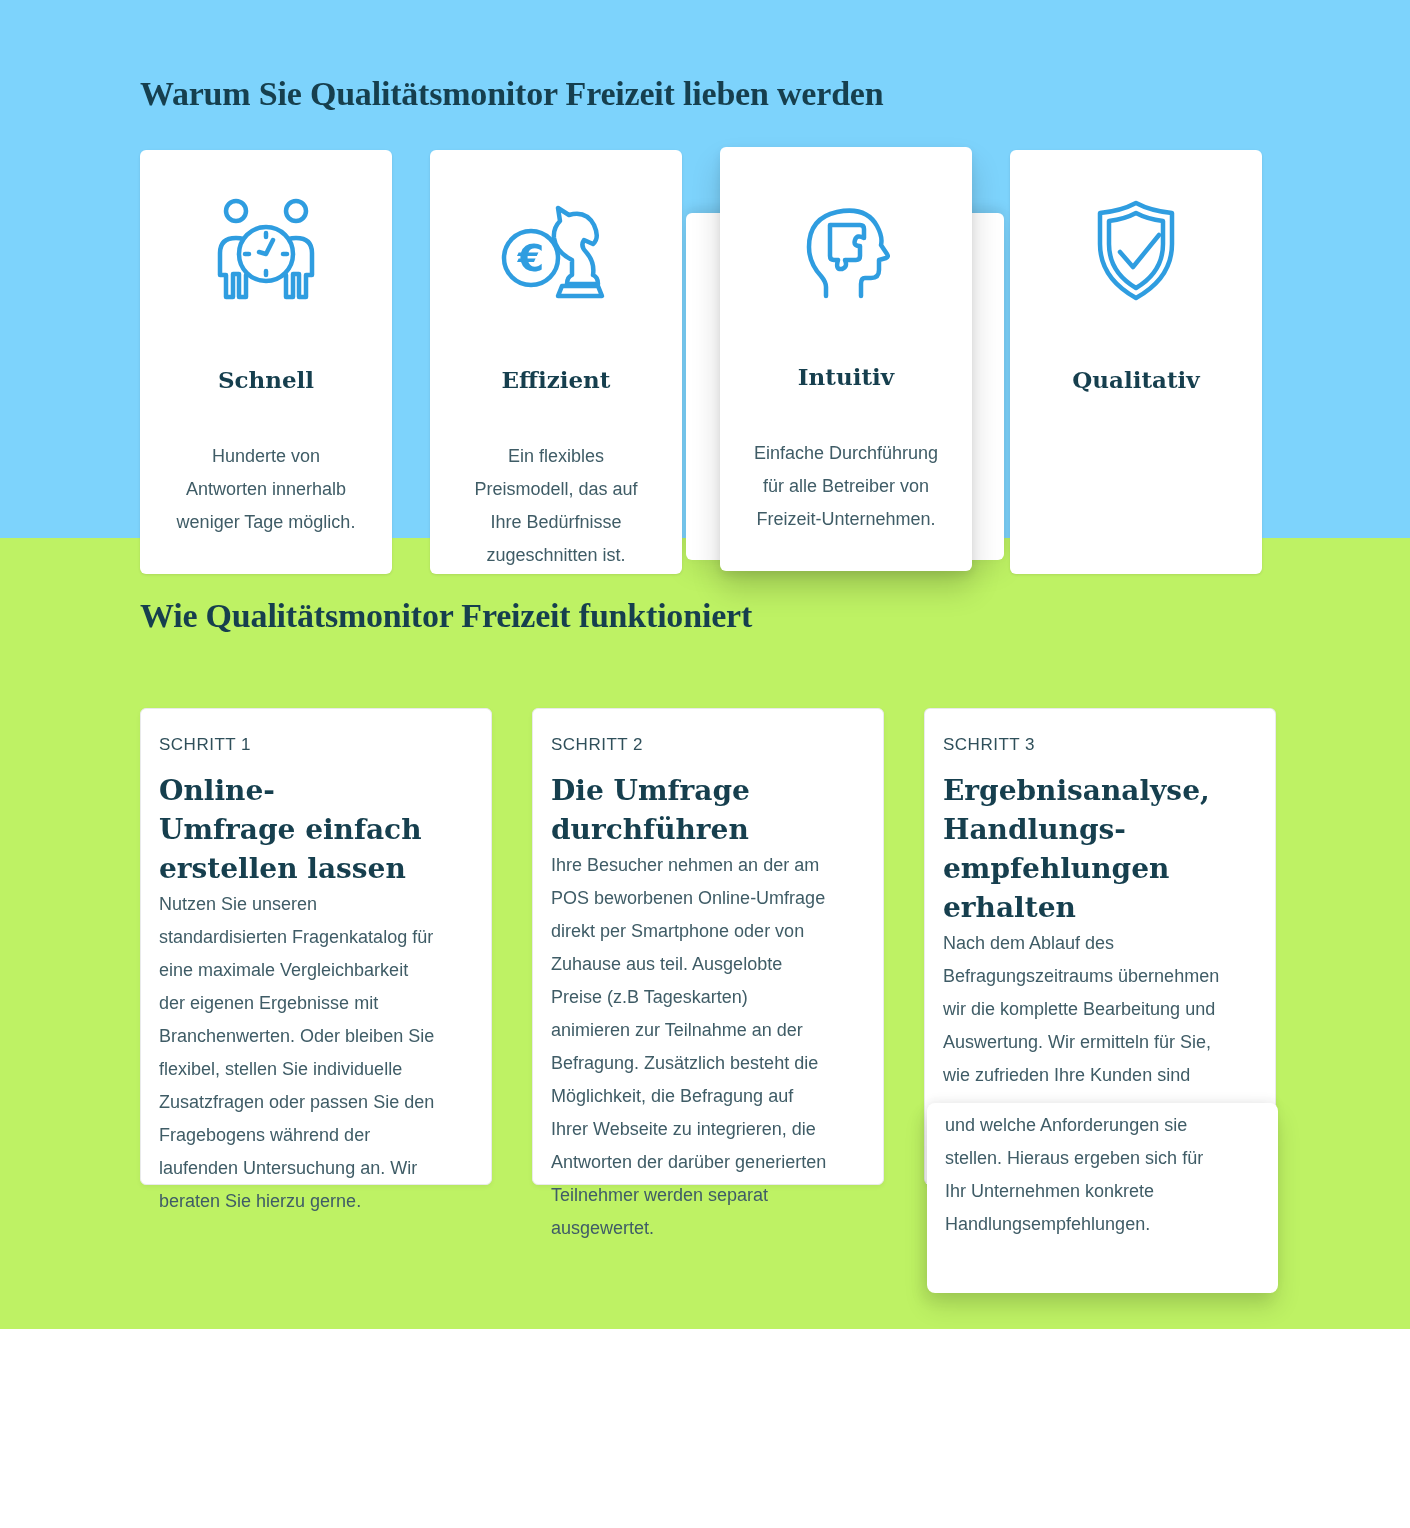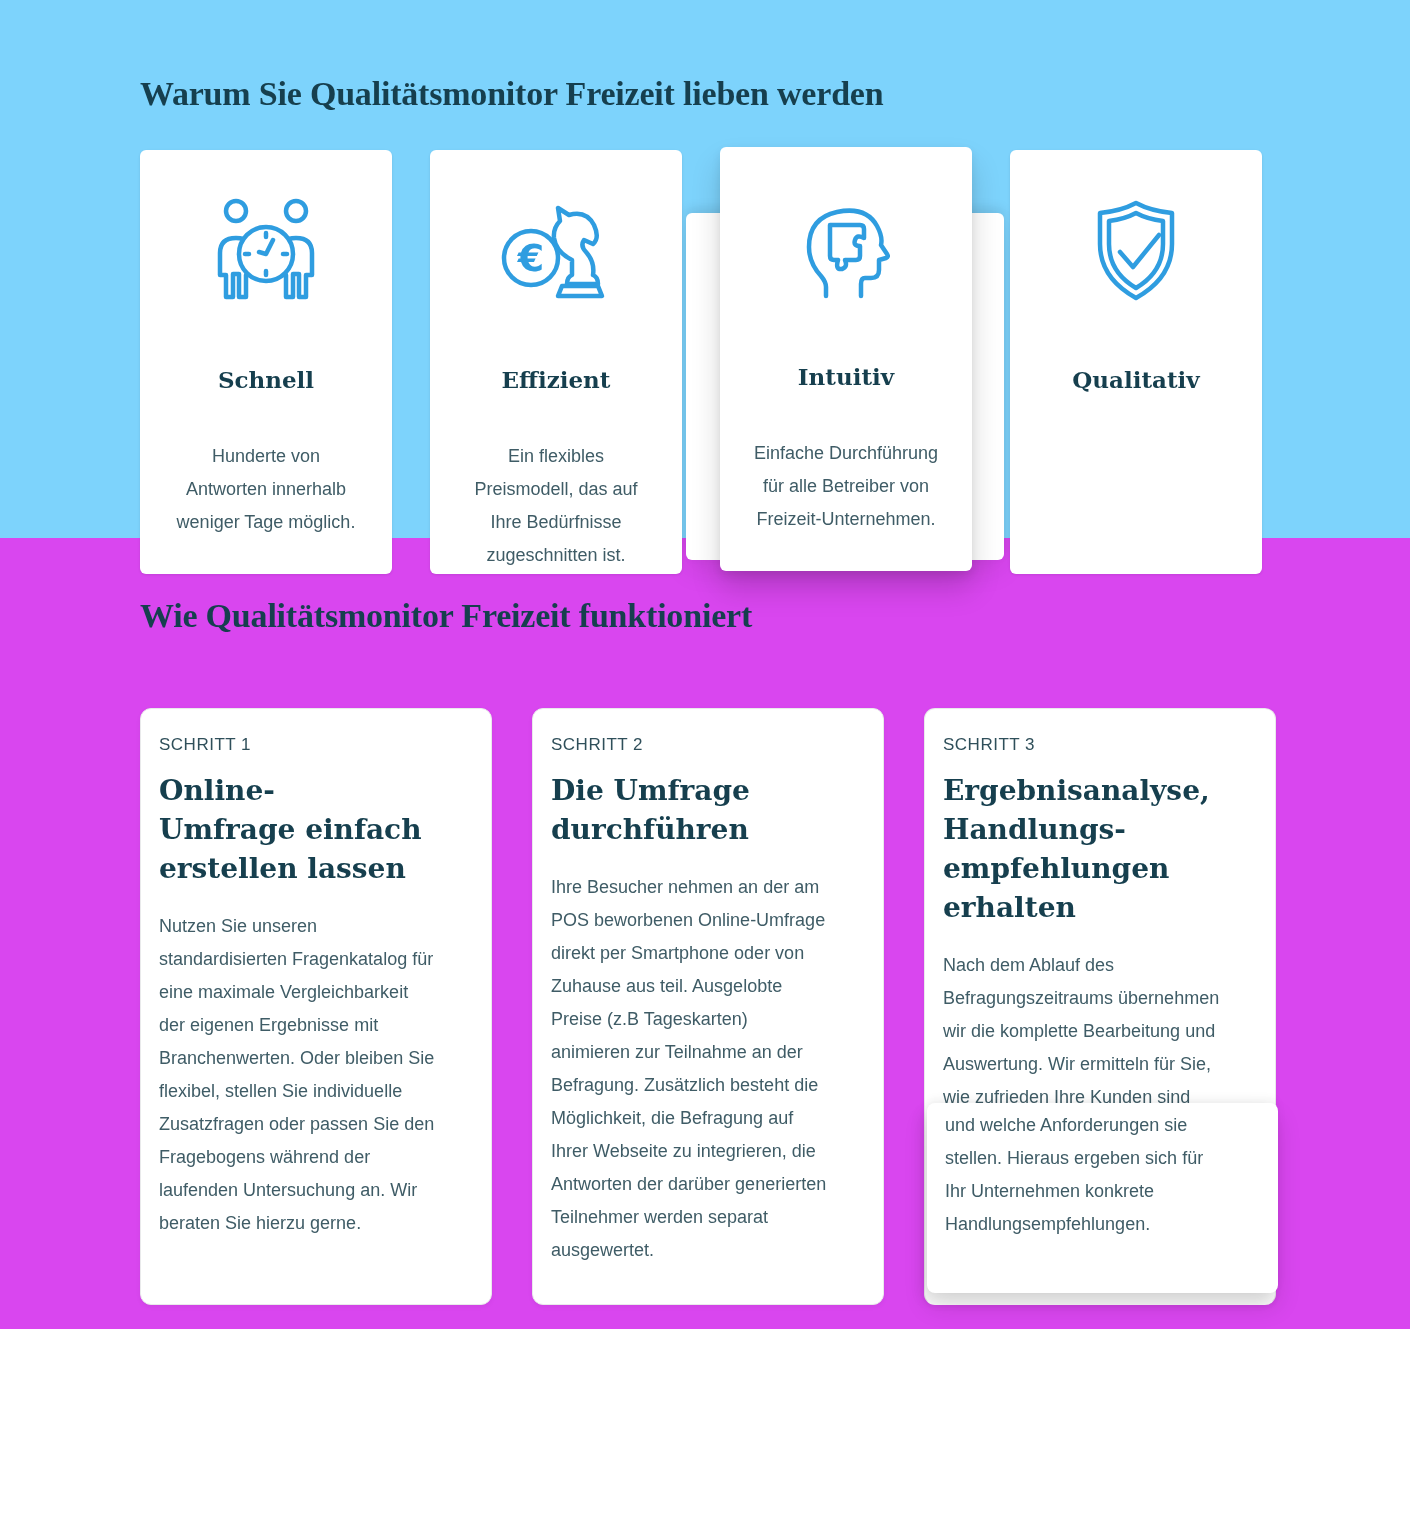--- a/index.html
+++ b/index.html
@@ -1,21 +1,21 @@
 <!DOCTYPE html>
 <html><head>
 <meta charset="utf-8">
 <style>
   * { margin:0; padding:0; box-sizing:border-box; }
   html,body { background:#ffffff; }
   body { width:1410px; height:1528px; overflow:hidden;
          font-family:"Liberation Sans", sans-serif; color:#3f5c66; }
 
   .section-benefits { background:#7dd3fc; height:538px; padding:72px 140px 0 140px; }
-  .section-steps    { background:#d946ef; height:791px; padding:56px 116px 0 140px; }
+  .section-steps    { background:#bef264; height:791px; padding:56px 116px 0 140px; }
 
   h2.sec-heading { font-family:"Liberation Serif","DejaVu Serif",serif;
        font-size:34px; line-height:44px; font-weight:700; color:#163f4e;
        letter-spacing:-0.2px; }
 
   
   .benefits-row { position:relative; display:flex; gap:38px; margin-top:34px; }
   .ghost-panel { position:absolute; left:546px; top:63px; width:318px; height:347px;
        background:#ffffff; border-radius:6px; z-index:0;
        box-shadow:0 -5px 12px rgba(0,0,0,0.09), 0 12px 26px rgba(0,0,0,0.08); }
@@ -25,30 +25,30 @@
   .benefit-card.elevated { z-index:2; transform:translateY(-3px);
        box-shadow:0 18px 30px rgba(0,0,0,0.16), 0 4px 10px rgba(0,0,0,0.08); }
   .b-icon { display:block; margin:46px auto 0 auto; width:120px; height:110px; }
   .benefit-title { font-family:"DejaVu Serif",serif; font-weight:700;
        font-size:23px; line-height:36px; color:#163f4e; margin-top:56px; }
   .benefit-text { font-size:18px; line-height:33px; margin-top:42px;
        padding:0 20px; white-space:pre-line; color:#3f5c66; }
 
   
   .steps-row { display:flex; gap:40px; margin-top:70px; }
-  .step-card { position:relative; width:352px; height:597px; background:#ffffff;
-       border:1px solid #e9eaeb; border-radius:11px;
+  .step-card { position:relative; width:352px; height:477px; background:#ffffff;
+       border:1px solid #e9eaeb; border-radius:6px;
        box-shadow:0 2px 5px rgba(0,0,0,0.05); padding:26px 18px 0 18px; }
   .step-card.has-overlay { border-bottom-color:transparent; }
   .step-label { font-size:17px; line-height:20px; letter-spacing:0.5px;
        color:#2f4f5a; }
   .step-title { font-family:"DejaVu Serif",serif; font-weight:700;
        font-size:28px; line-height:39px; color:#163f4e; margin-top:16px;
        white-space:pre-line; }
-  .step-text { font-size:18px; line-height:33px; margin-top:22px;
+  .step-text { font-size:18px; line-height:33px; 
        white-space:pre-line; color:#3f5c66; }
   .step-overlay { position:absolute; left:2px; top:394px; width:351px; height:190px;
        background:#ffffff; border-radius:8px; z-index:3;
        box-shadow:0 14px 24px rgba(0,0,0,0.12), -6px 8px 14px rgba(0,0,0,0.06),
                   0 -4px 10px rgba(0,0,0,0.05); }
   .step-overlay .step-text { margin:0; padding:6px 18px 0 18px; }
 
   .icon-stroke { fill:none; stroke:#2f9de0; stroke-width:4.5;
        stroke-linecap:round; stroke-linejoin:round; }
   .icon-fill-bg { fill:#ffffff; }

